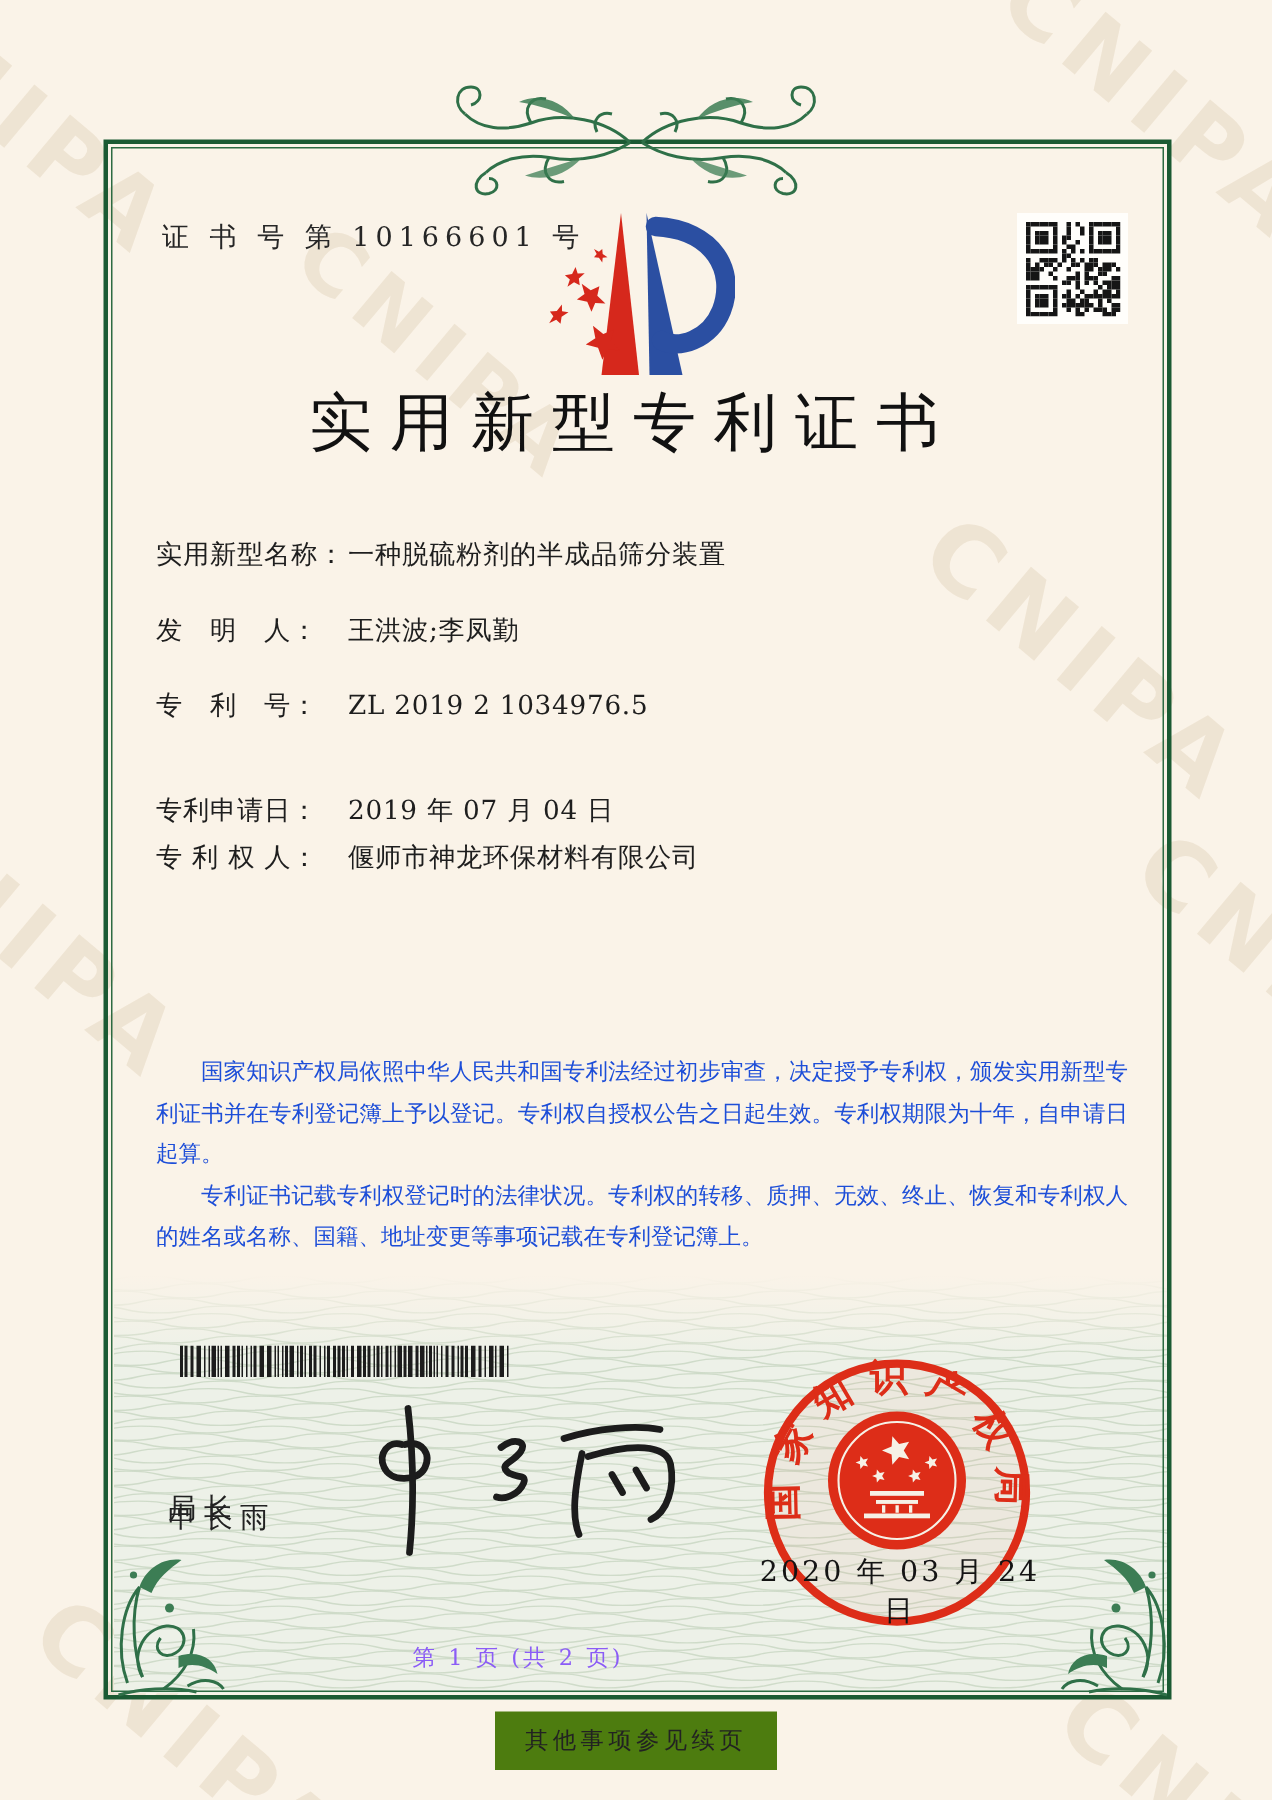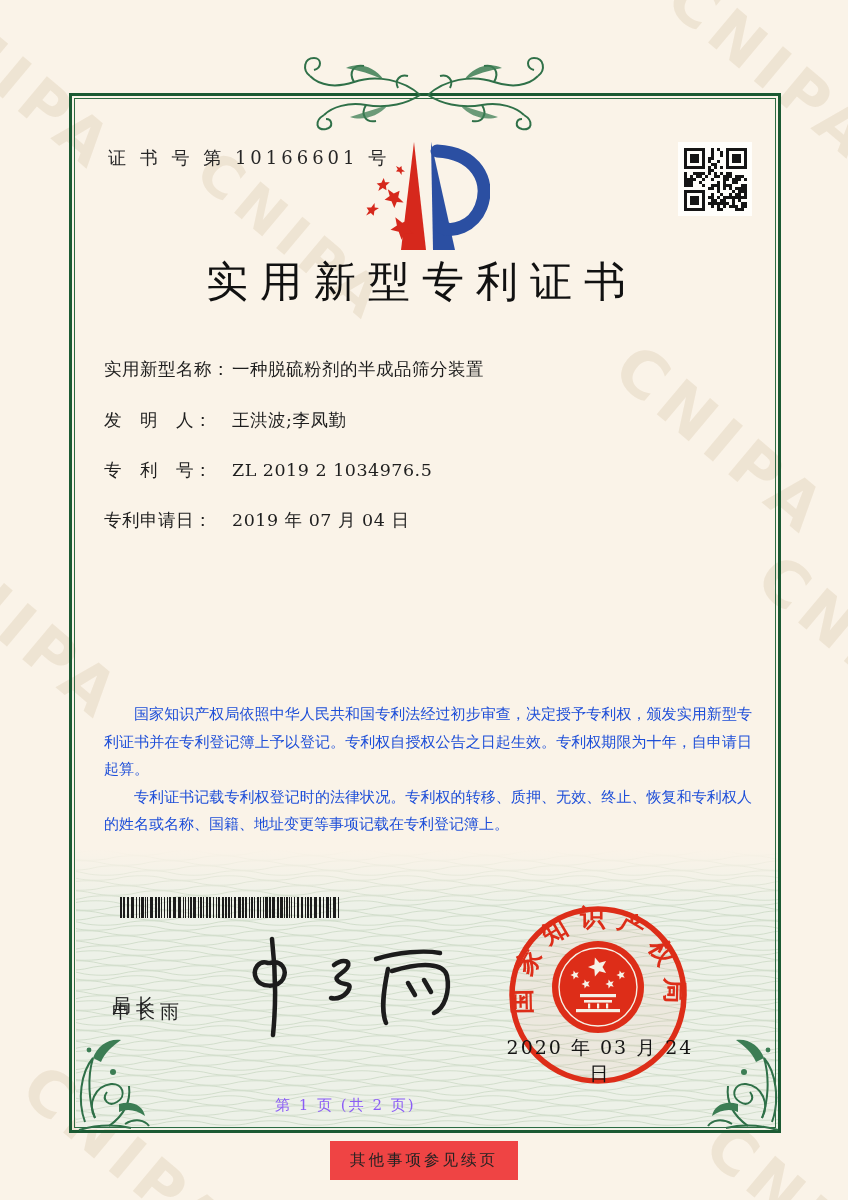--- a/index.html
+++ b/index.html
@@ -33,21 +33,21 @@
   
   .barcode{position:absolute;left:120px;top:897px;}
   .signer-title{position:absolute;left:112px;top:962px;font-size:19px;letter-spacing:5px;color:#222;margin-top:31px;}
   .signer-name{position:absolute;left:112px;top:999px;font-size:19px;letter-spacing:5px;color:#222;}
   .signature{position:absolute;left:238px;top:925px;}
   .seal{position:absolute;left:498px;top:895px;}
   .seal-date{position:absolute;left:505px;top:1035px;width:190px;text-align:center;font-size:19px;
              letter-spacing:2px;color:#141414;}
   .page-num{position:absolute;left:275px;top:1096px;width:260px;text-align:left;font-size:15px;
             letter-spacing:2px;color:#8b5cf6;}
-  .footer-note{position:absolute;left:424px;top:1141px;transform:translateX(-50%);background:#ef4444;
+  .footer-note{position:absolute;left:424px;top:1141px;transform:translateX(-50%);background:#4d7c0f;
                padding:9px 20px;font-size:15.5px;letter-spacing:3px;color:#222;}
   .ornaments{position:absolute;left:0;top:0;pointer-events:none;}
   svg{display:block;}
 </style>
 </head>
 <body>
 
 <div class="page">
 
   <div class="wm" style="left:-60px;top:-30px">CNIPA</div>
@@ -422,22 +422,25 @@
 
   <div class="row" style="top:357px">
     <span class="flabel">实用新型名称：</span><span class="fvalue">一种脱硫粉剂的半成品筛分装置</span>
   </div>
   <div class="row" style="top:408px">
     <span class="flabel">发　明　人：</span><span class="fvalue">王洪波;李凤勤</span>
   </div>
   <div class="row" style="top:458px">
     <span class="flabel">专　利　号：</span><span class="fvalue">ZL 2019 2 1034976.5</span>
   </div>
-  <div class="row" style="top:508px">
+  <div class="row" style="top:528px">
     <span class="flabel">专利申请日：</span><span class="fvalue">2019 年 07 月 04 日</span>
+  </div>
+  <div class="row" style="top:559px">
+    <span class="flabel">专 利 权 人：</span><span class="fvalue">偃师市神龙环保材料有限公司</span>
   </div>
 
   <div class="body-text">
     <p>国家知识产权局依照中华人民共和国专利法经过初步审查，决定授予专利权，颁发实用新型专利证书并在专利登记簿上予以登记。专利权自授权公告之日起生效。专利权期限为十年，自申请日起算。</p>
     <p>专利证书记载专利权登记时的法律状况。专利权的转移、质押、无效、终止、恢复和专利权人的姓名或名称、国籍、地址变更等事项记载在专利登记簿上。</p>
   </div>
 
   <svg class="barcode" id="barcode" width="222" height="21">
       <rect x="0" y="0" width="2" height="21" fill="#1c1c1c"></rect>
       <rect x="3" y="0" width="2" height="21" fill="#1c1c1c"></rect>

